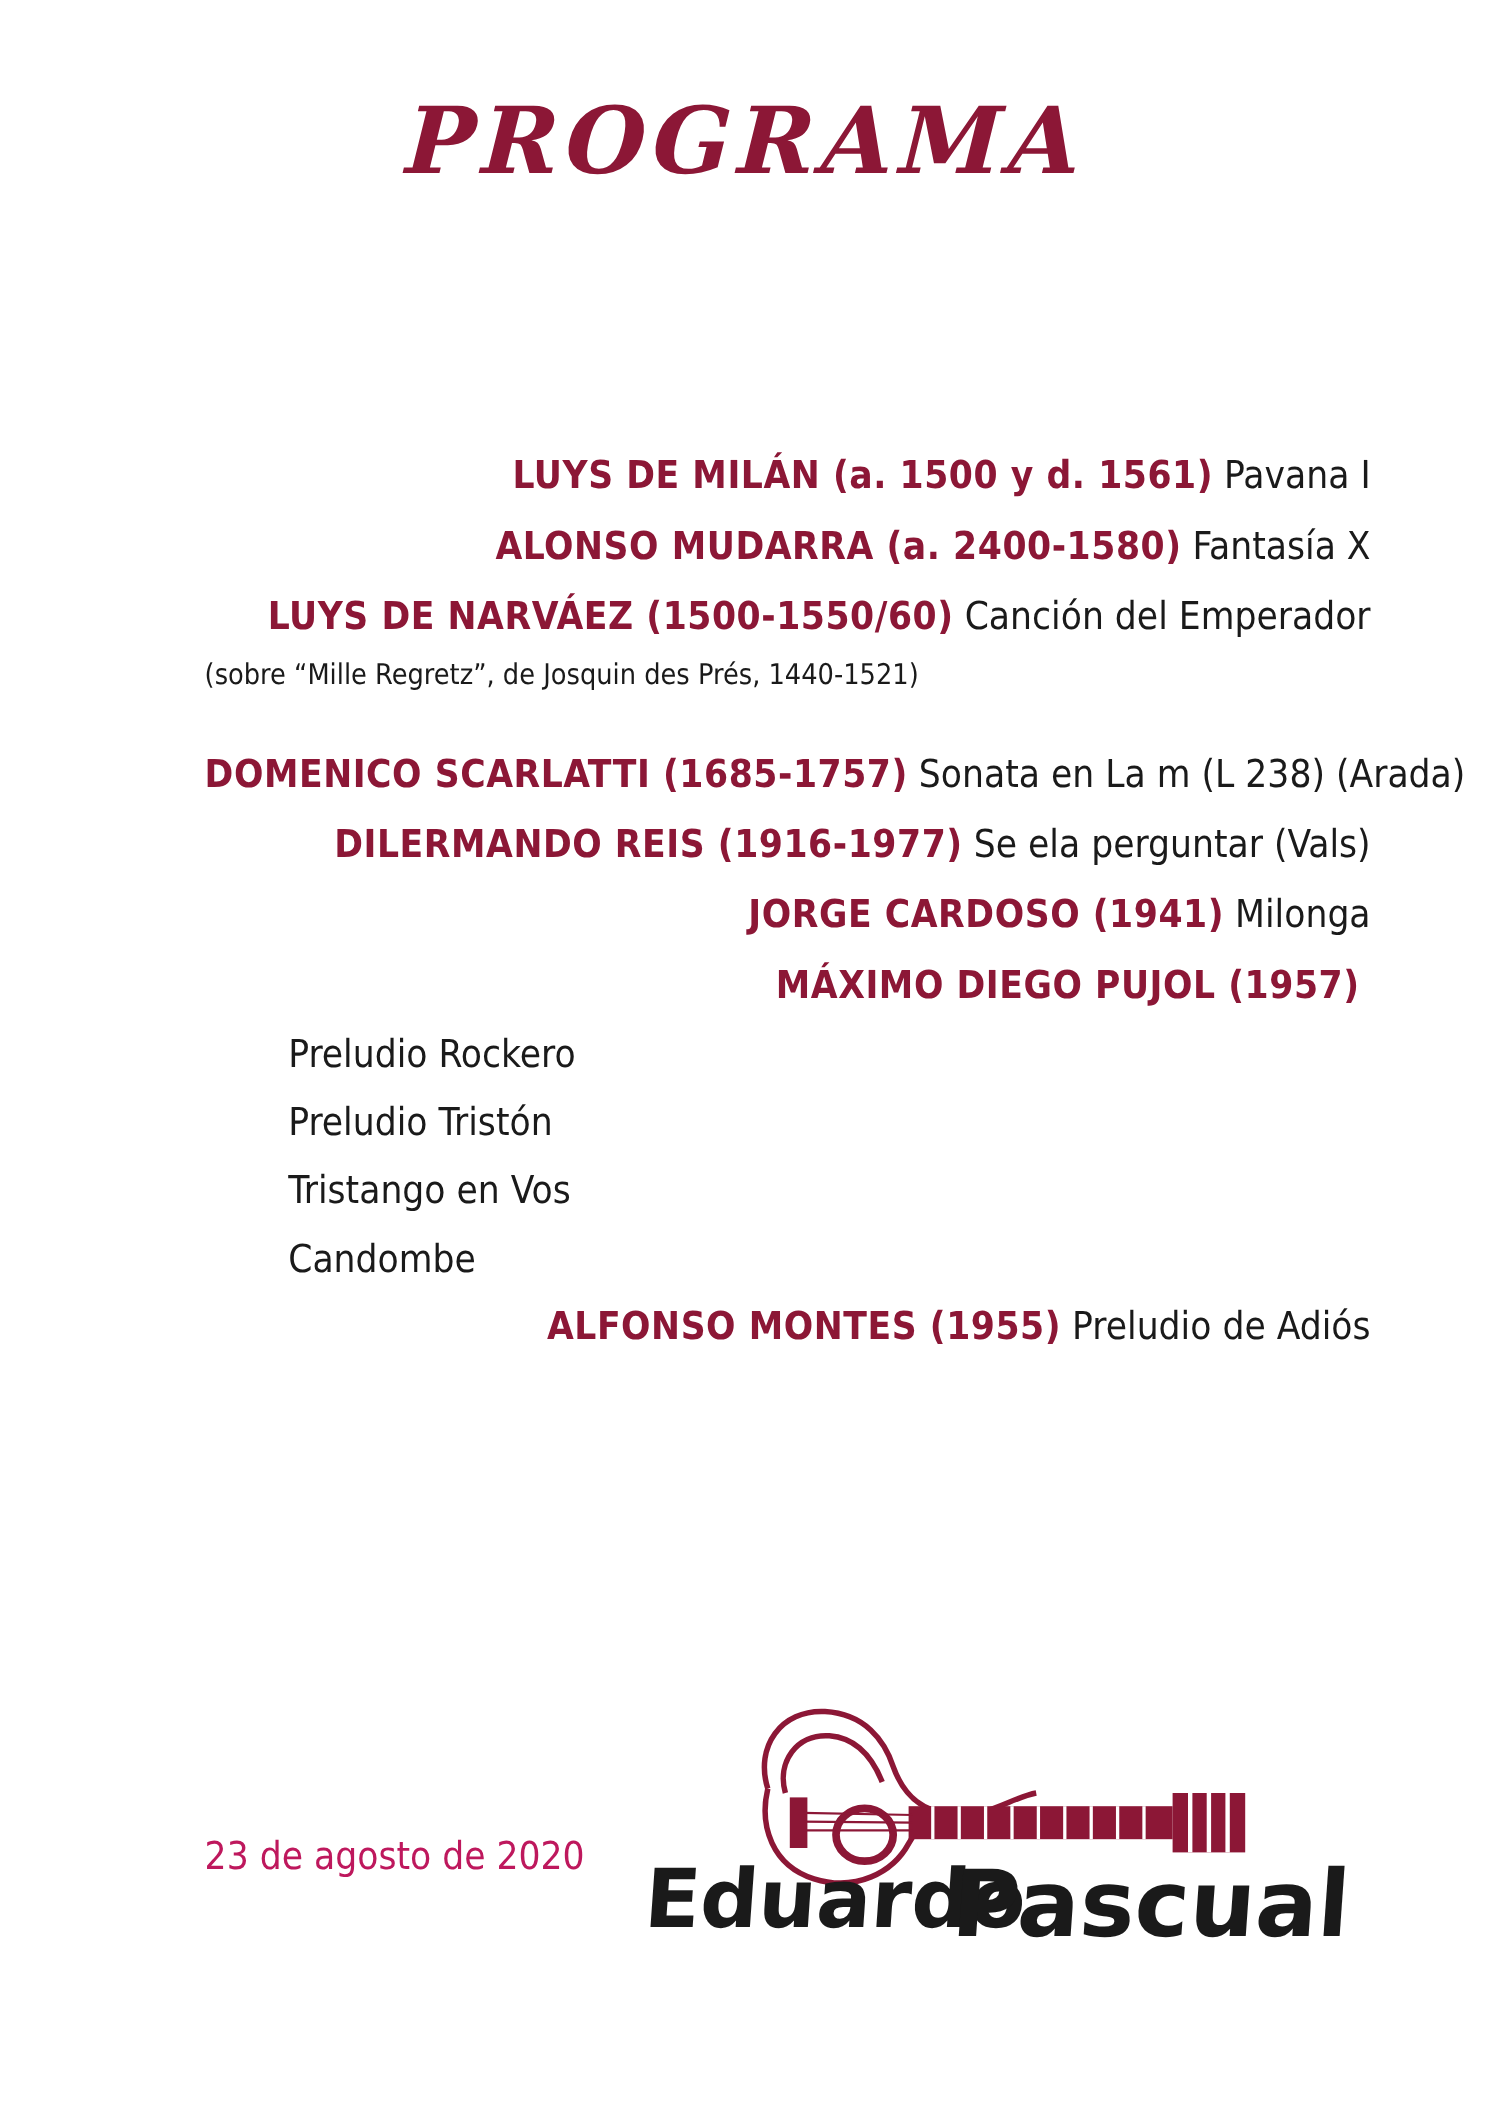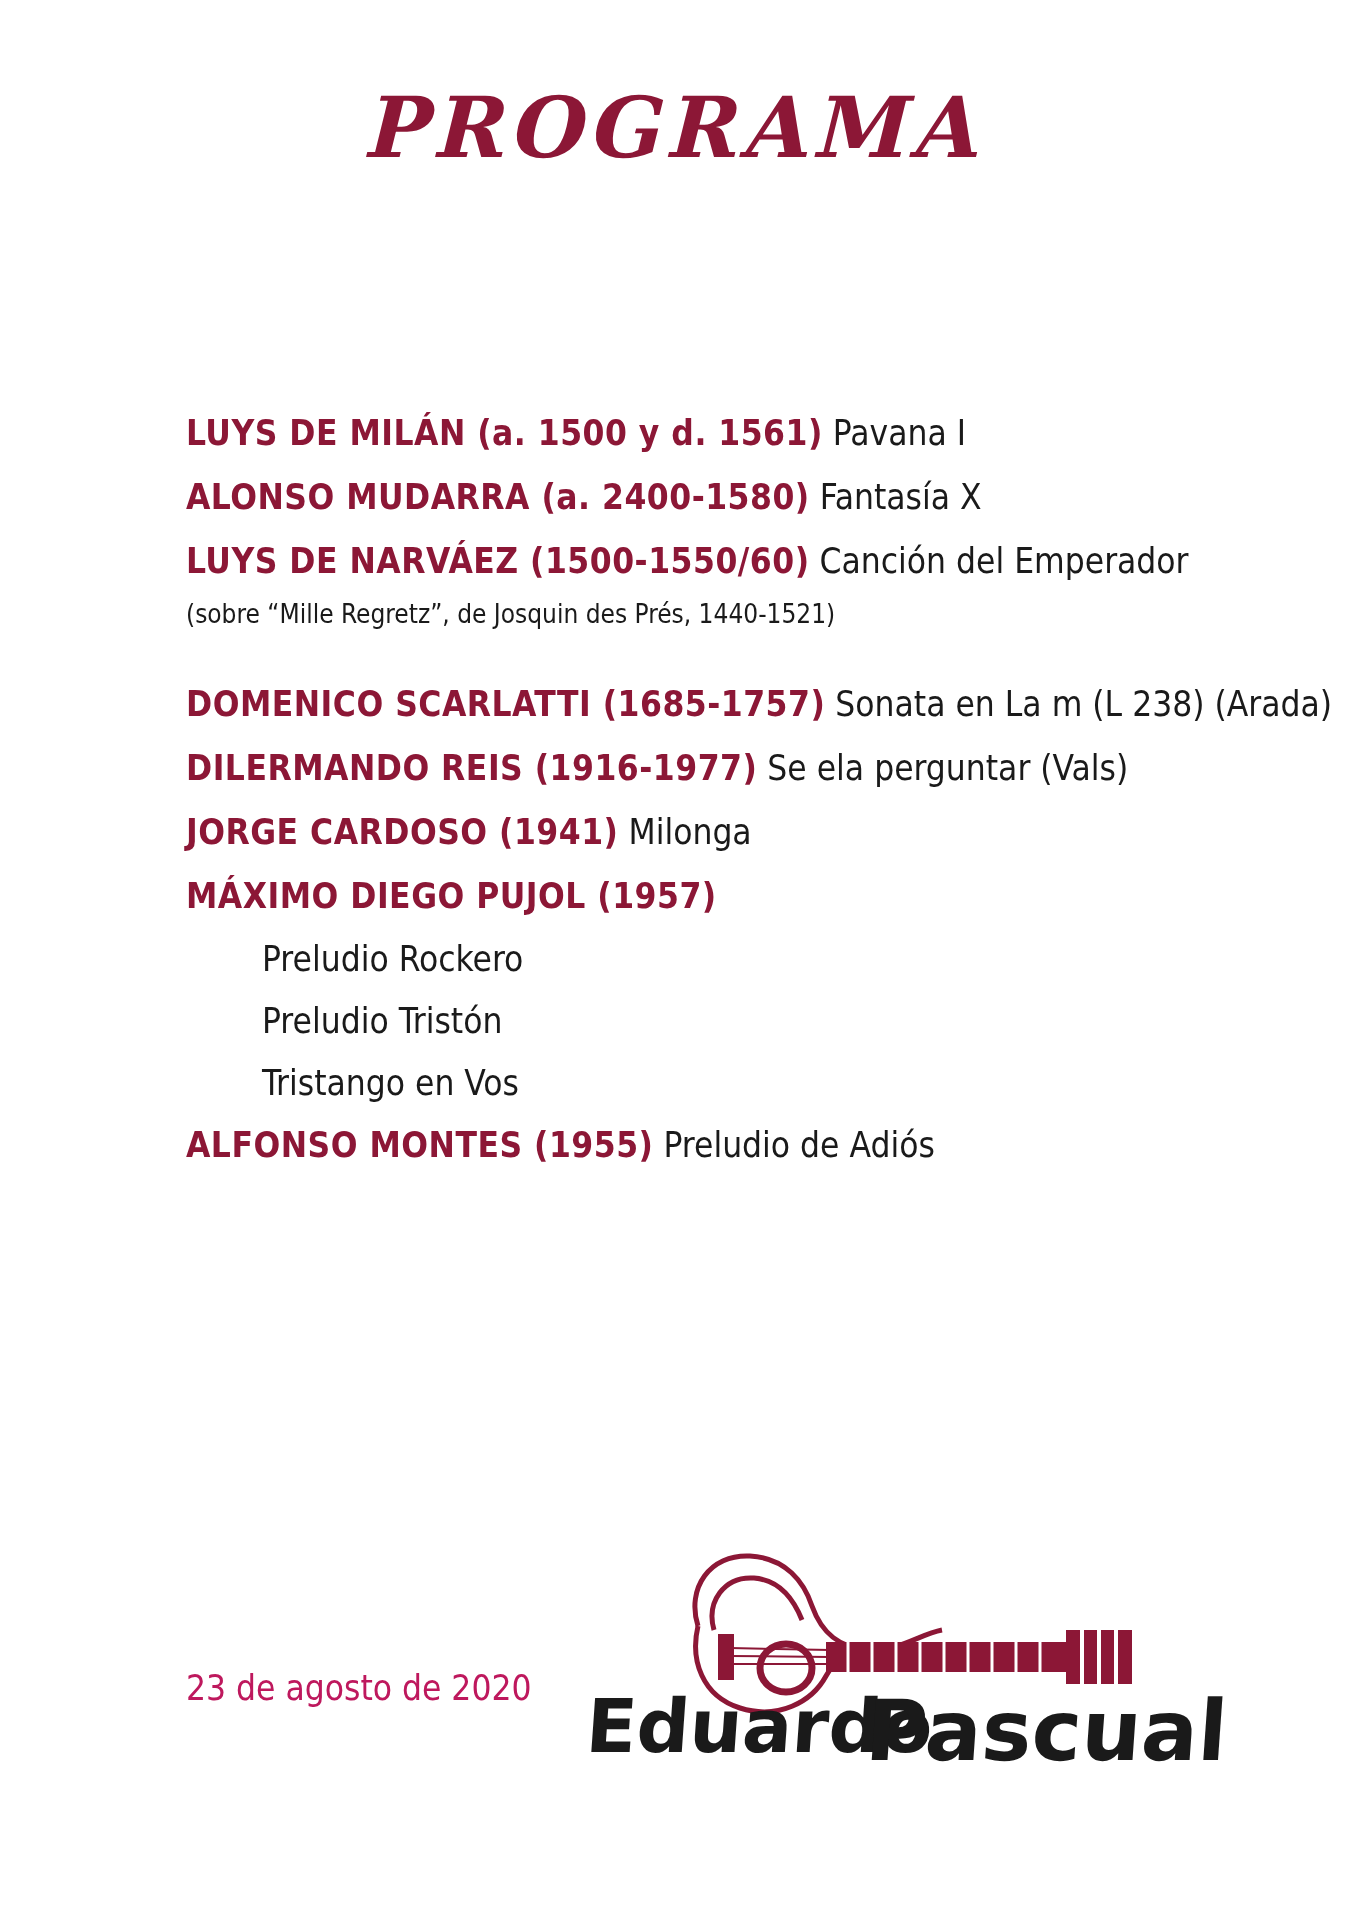--- a/index.html
+++ b/index.html
@@ -44,20 +44,21 @@
     position: absolute;
     left: 186px;
     top: 415px;
     width: 1060px;
   }
 
   .entry {
     margin: 0 0 27px 0;
     line-height: 1.05;
     white-space: nowrap;
+    text-align: right;
   }
 
   .composer {
     color: #8c1736;
     font-weight: bold;
     font-size: 35px;
     letter-spacing: 0.5px;
     font-stretch: condensed;
   }
 
@@ -148,20 +149,21 @@
       <span class="composer">JORGE CARDOSO (1941)</span><span class="piece">Milonga</span>
     </p>
 
     <p class="entry">
       <span class="composer">MÁXIMO DIEGO PUJOL (1957)</span><span class="piece"></span>
     </p>
 
     <p class="sub-piece">Preludio Rockero</p>
     <p class="sub-piece">Preludio Tristón</p>
     <p class="sub-piece">Tristango en Vos</p>
+    <p class="sub-piece">Candombe</p>
 
     <p class="entry">
       <span class="composer">ALFONSO MONTES (1955)</span><span class="piece">Preludio de Adiós</span>
     </p>
 
   </div>
 
   <div class="date">23 de agosto de 2020</div>
 
   <div class="logo">

